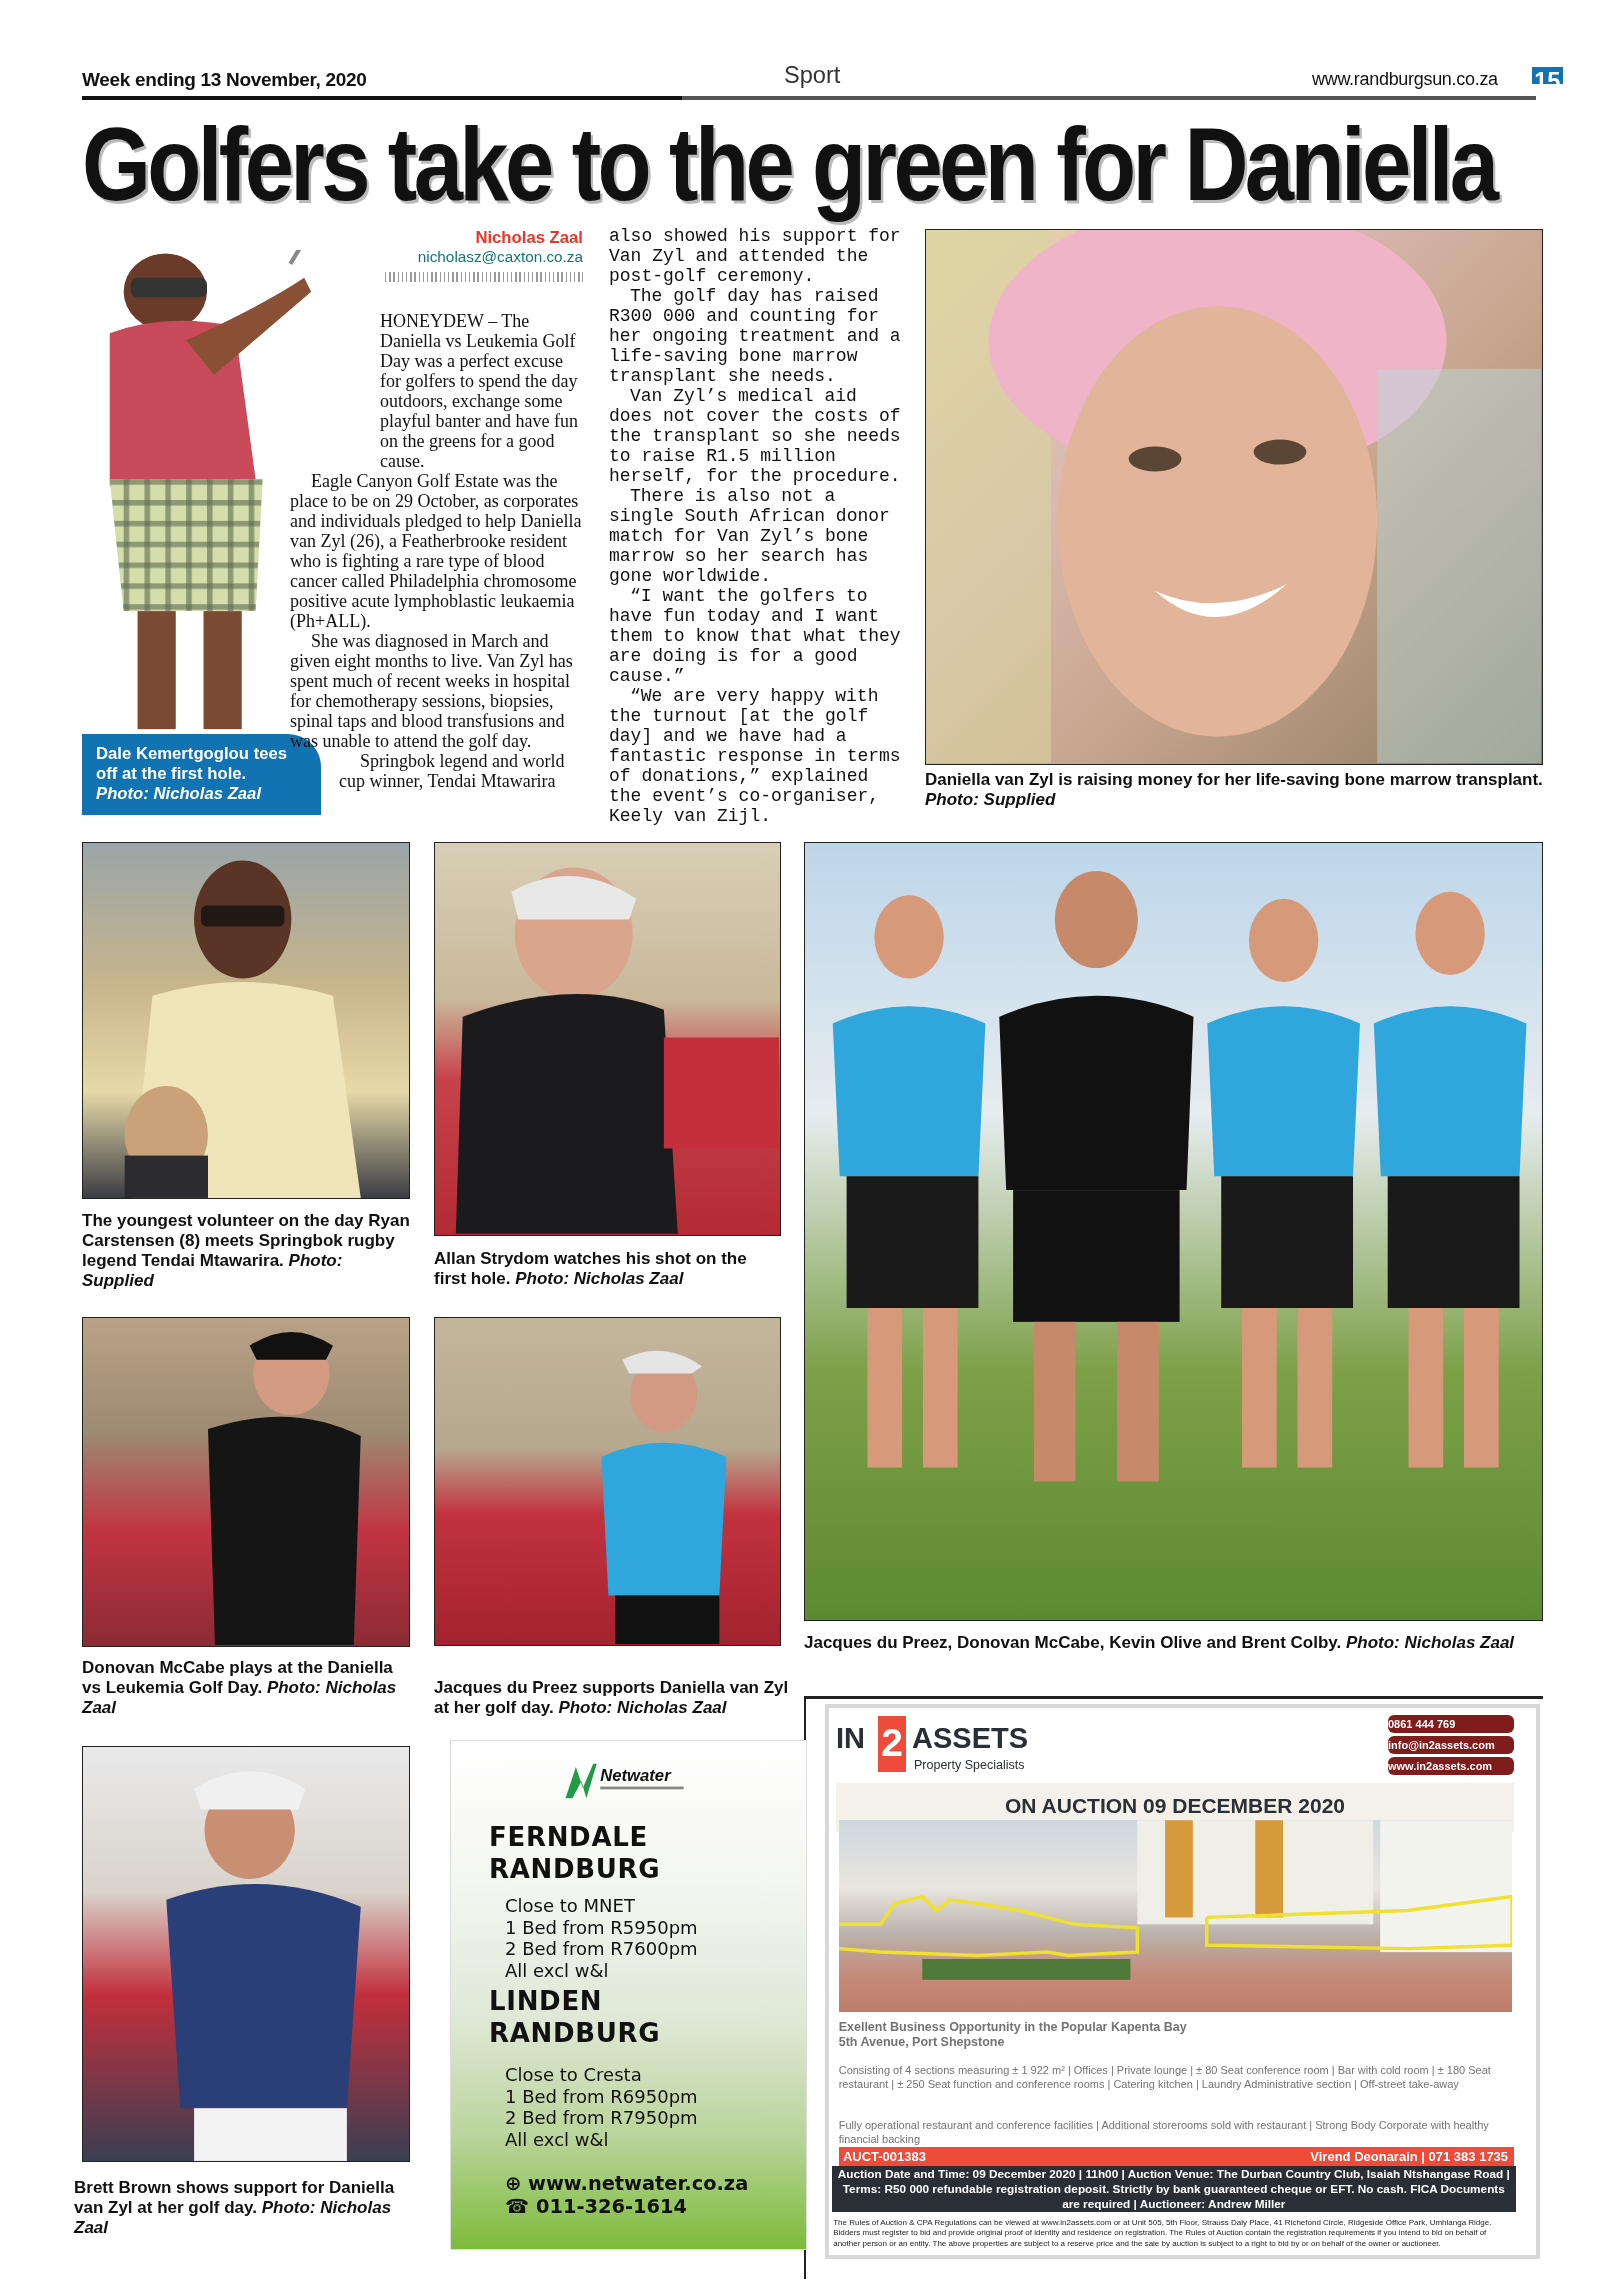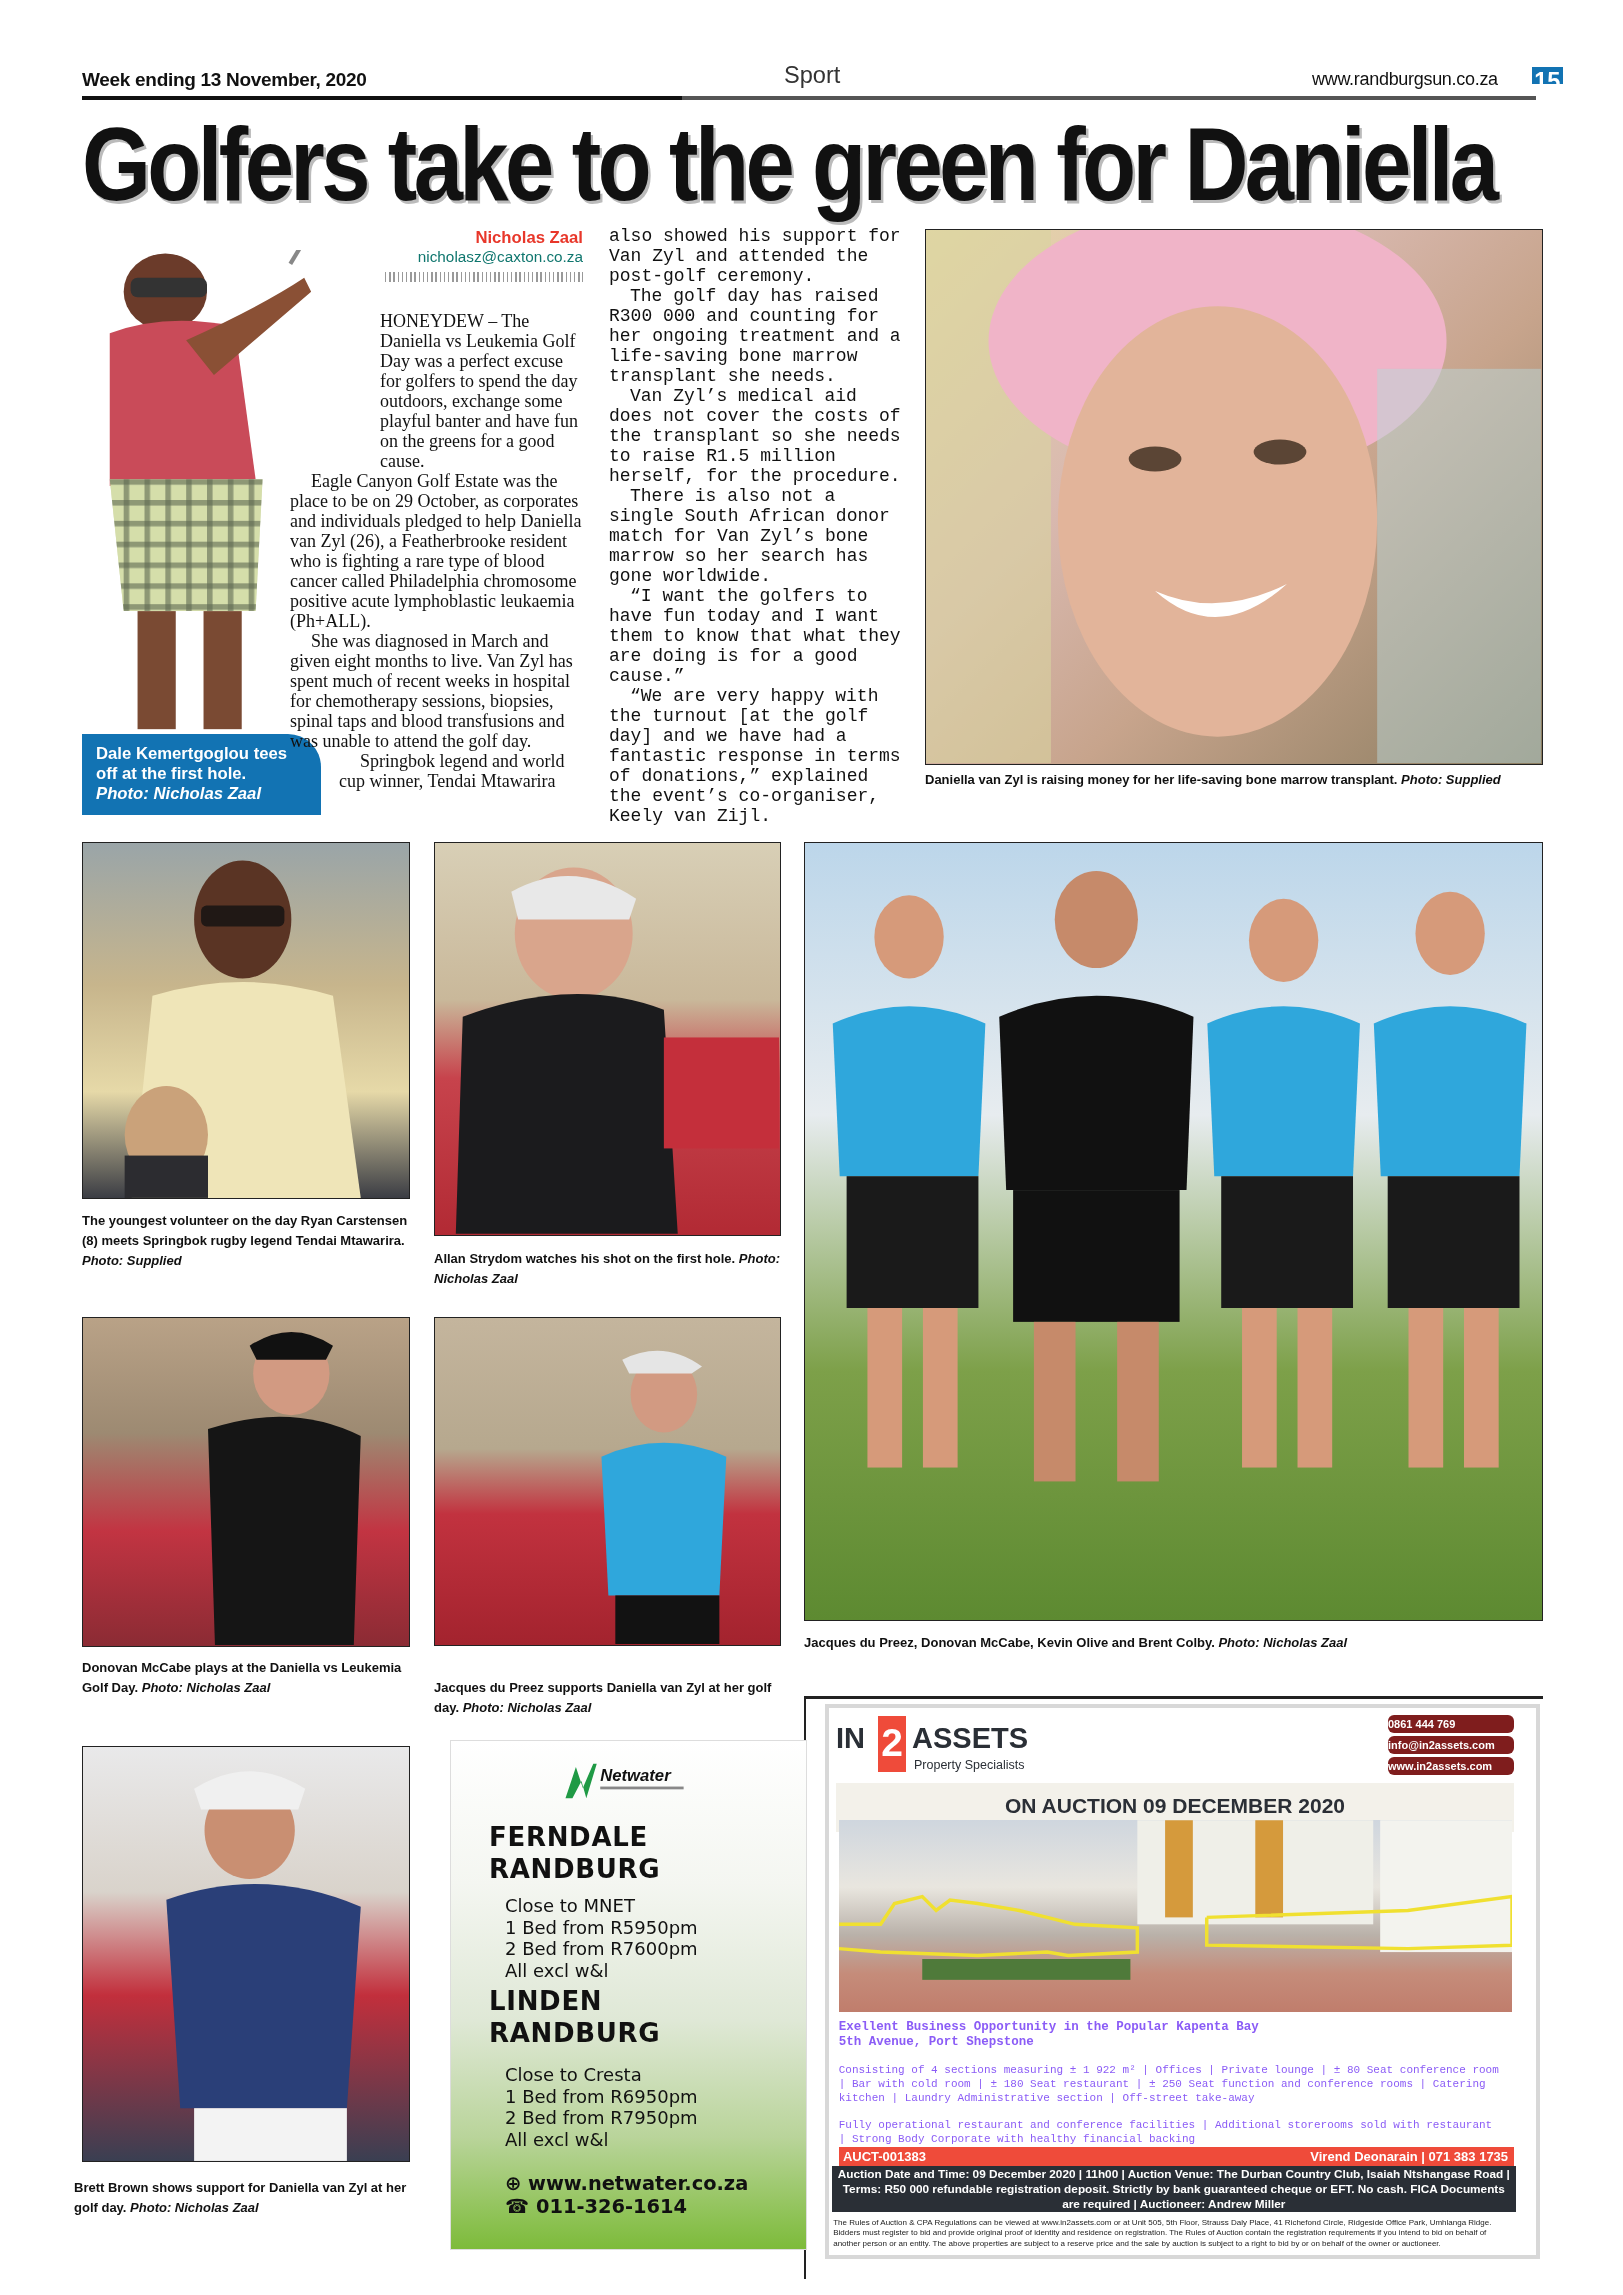--- a/index.html
+++ b/index.html
@@ -17,35 +17,35 @@
 
   .byline-name { font-family:"Liberation Sans", sans-serif; font-weight:bold; font-size:16.7px; color:#e8372a; text-align:right; }
   .byline-email { font-family:"Liberation Sans", sans-serif; font-size:15.3px; color:#0f766e; text-align:right; }
   .byline-bars { height:9.7px; background:repeating-linear-gradient(90deg,#999 0 1.4px,transparent 1.4px 4.2px); }
 
   .body-text { font-family:"Liberation Serif", serif; font-size:18px; line-height:20px; color:#111; }
   .body-text p { margin:0; text-indent:21px; }
   .body-text p.first { text-indent:0; }
 
   .photo { border:1.4px solid #222; box-sizing:border-box; overflow:hidden; }
-  .caption { font-family:"Liberation Sans", sans-serif; font-weight:bold; font-size:13px; line-height:20px; color:#111; }
+  .caption { font-family:"Liberation Sans", sans-serif; font-weight:bold; font-size:17px; line-height:20px; color:#111; }
   .caption i { font-style:italic; }
   .caption-blue { background:#1273b3; color:#fff; font-family:"Liberation Sans", sans-serif; font-weight:bold; font-size:16.7px; line-height:20px; padding:9.7px 12.5px 11px 14px; box-sizing:border-box; border-top-right-radius:33px; }
 
   
   .nw { background:linear-gradient(180deg,#ffffff 0%, #f4f6f1 28%, #dfe8d6 55%, #b9d49a 78%, #7dbb3a 100%); }
   .nw-h { font-family:"DejaVu Sans", sans-serif; font-weight:bold; font-size:26px; line-height:32px; color:#111; letter-spacing:0.7px; }
   .nw-t { font-family:"DejaVu Sans", sans-serif; font-size:18px; line-height:21.5px; color:#111; }
   .nw-c { font-family:"DejaVu Sans", sans-serif; font-weight:bold; font-size:19.4px; line-height:22px; color:#111; }
 
   
   .ia { border:4.2px solid #d8d8d8; box-sizing:border-box; background:#fff; }
   .ia-pill { background:#7f1d1d; color:#fff; font-family:"Liberation Sans", sans-serif; font-weight:bold; font-size:11px; text-align:left; border-radius:6px; line-height:18px; }
   .ia-banner { background:#f3f1ea; font-family:"Liberation Sans", sans-serif; font-weight:bold; font-size:21px; text-align:center; color:#2b2f36; }
-  .ia-small { font-family:Liberation Mono, monospace; font-size:11px; line-height:14px; color:#8b5cf6; }
+  .ia-small { font-family:Liberation Sans, sans-serif; font-size:11px; line-height:14px; color:#737373; }
   .ia-red { background:#ef4b3a; color:#fff; font-family:"Liberation Sans", sans-serif; font-weight:bold; font-size:13px; }
   .ia-dark { background:#2a2f36; color:#fff; font-family:"Liberation Sans", sans-serif; font-weight:bold; font-size:11.8px; text-align:center; line-height:15.3px; }
   .ia-fine { font-family:"Liberation Sans", sans-serif; font-size:8px; line-height:10.4px; color:#222; }
 </style>
 </head>
 <body>
 
 <div class="abs folio" style="left:82px;top:69px;">Week ending 13 November, 2020</div>
 <div class="abs folio-section" style="left:784px;top:62px;">Sport</div>
 <div class="abs folio" style="left:1312px;top:69px;font-weight:normal;font-size:18px;">www.randburgsun.co.za</div>

